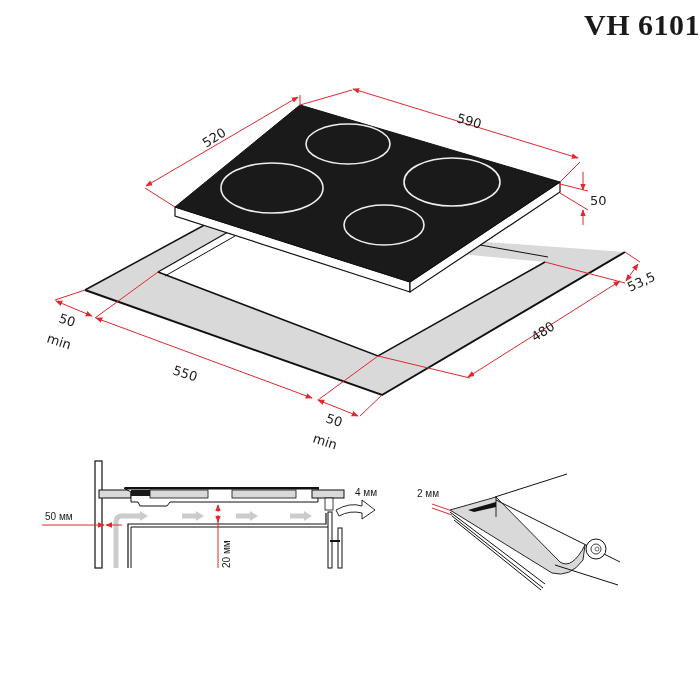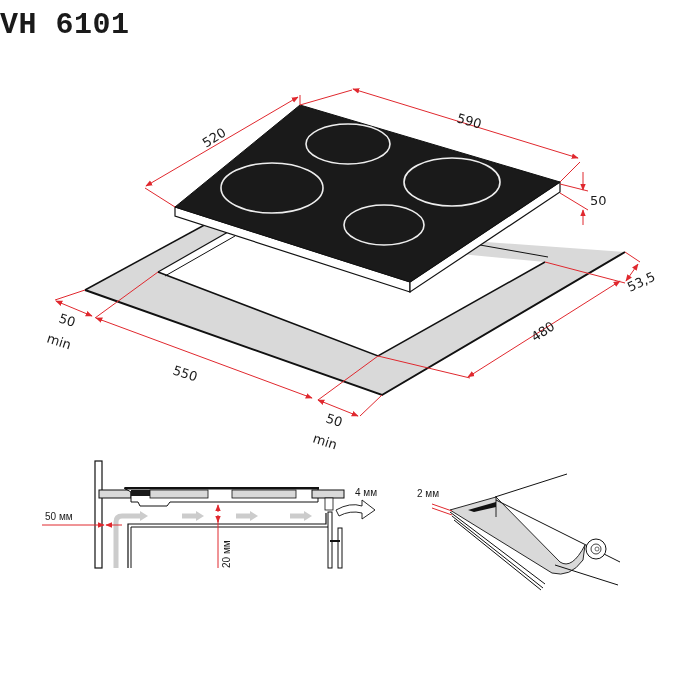--- a/index.html
+++ b/index.html
@@ -1,17 +1,17 @@
 <!DOCTYPE html>
 <html><head>
   <meta charset="utf-8">
   <style>
     html, body { margin: 0; padding: 0; background: #ffffff; }
     body { width: 700px; height: 700px; position: relative; overflow: hidden; font-family: "DejaVu Sans", sans-serif; }
-    .title { position: absolute; left: 0; top: 8px; width: 700px; text-align: left; font-family: Liberation Mono, monospace; font-weight: bold; font-size: 30px; color: #1a1a1a; letter-spacing: 0.5px; }
+    .title { position: absolute; left: 0; top: 8px; width: 700px; text-align: right; font-family: Liberation Serif, serif; font-weight: bold; font-size: 30px; color: #1a1a1a; letter-spacing: 0.5px; }
     svg { position: absolute; left: 0; top: 0; }
     .dim { font-family: "DejaVu Sans", sans-serif; font-size: 13px; fill: #1a1a1a; }
     .small { font-family: "Liberation Sans", sans-serif; font-size: 10px; fill: #1a1a1a; }
   </style>
 </head>
 <body>
 
 <div class="title">VH 6101</div>
 
 <svg width="700" height="700" viewBox="0 0 700 700">

